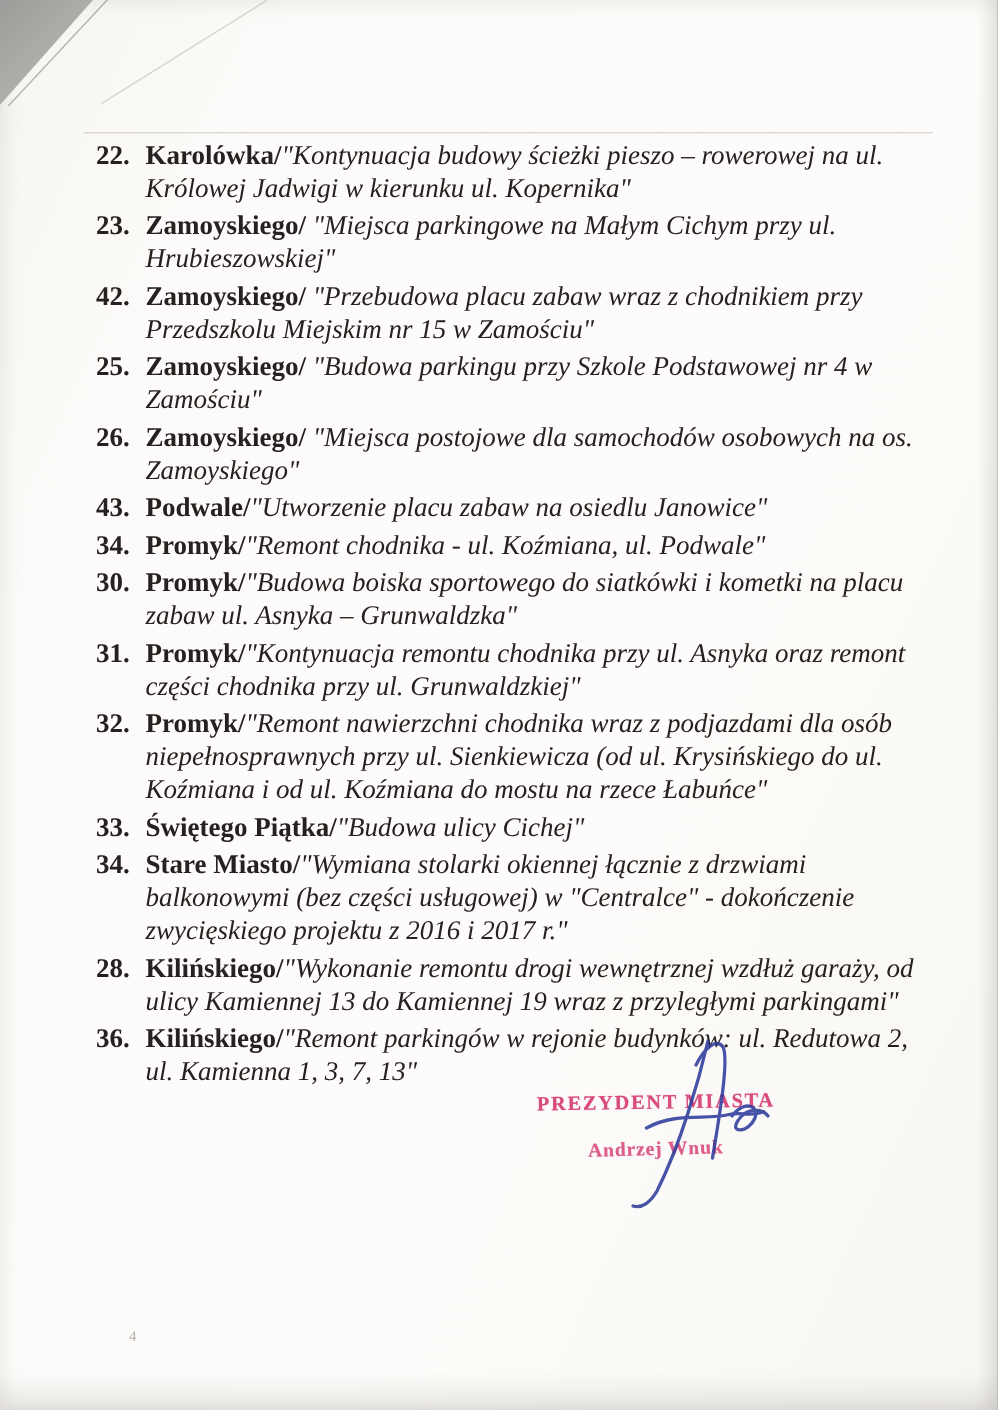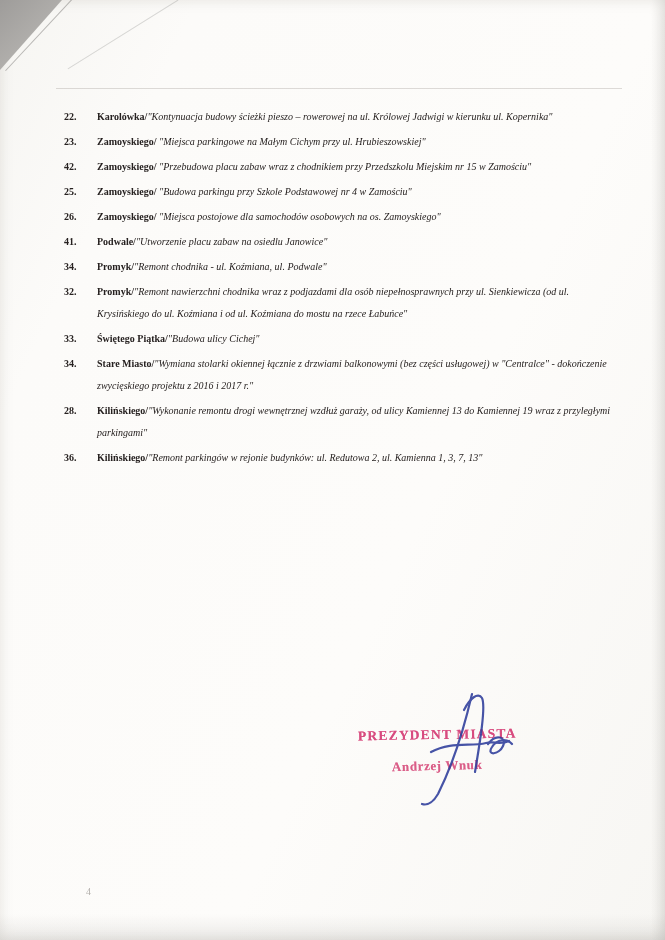--- a/index.html
+++ b/index.html
@@ -37,21 +37,21 @@
     position:absolute;bottom:0;left:0;width:100%;height:26px;
     background:linear-gradient(to bottom,rgba(0,0,0,0),rgba(110,106,100,.12));
   }
   .edge-shade-right{
     position:absolute;top:0;right:0;width:14px;height:100%;
     background:linear-gradient(to left,rgba(110,106,100,.10),rgba(0,0,0,0));
   }
 
   .list{
     position:absolute;top:92px;left:64px;right:44px;
-    font-size:10px;line-height:22px;margin-top:14px;
+    font-size:18px;line-height:22px;
   }
   .row{display:flex;margin-bottom:3px;}
   .num{flex:0 0 33px;font-weight:bold;}
   .content{flex:1;}
   .district{font-weight:bold;font-style:normal;}
   .desc{font-style:italic;}
 
   .sig-area{position:absolute;left:336px;top:680px;width:220px;height:150px;}
   .stamp-title{
     position:absolute;left:22px;top:47px;
@@ -105,30 +105,38 @@
       <span class="content"><b class="district">Zamoyskiego/</b><i class="desc"> "Budowa parkingu przy Szkole Podstawowej nr 4 w Zamościu"</i></span>
     </div>
 
     <div class="row">
       <span class="num">26.</span>
       <span class="content"><b class="district">Zamoyskiego/</b><i class="desc"> "Miejsca postojowe dla samochodów osobowych na os. Zamoyskiego"</i></span>
     </div>
 
 
     <div class="row">
-      <span class="num">41.</span>
+      <span class="num">43.</span>
       <span class="content"><b class="district">Podwale/</b><i class="desc">"Utworzenie placu zabaw na osiedlu Janowice"</i></span>
     </div>
 
     <div class="row">
       <span class="num">34.</span>
       <span class="content"><b class="district">Promyk/</b><i class="desc">"Remont chodnika - ul. Koźmiana, ul. Podwale"</i></span>
     </div>
 
+    <div class="row">
+      <span class="num">30.</span>
+      <span class="content"><b class="district">Promyk/</b><i class="desc">"Budowa boiska sportowego do siatkówki i kometki na placu zabaw ul. Asnyka – Grunwaldzka"</i></span>
+    </div>
 
+    <div class="row">
+      <span class="num">31.</span>
+      <span class="content"><b class="district">Promyk/</b><i class="desc">"Kontynuacja remontu chodnika przy ul. Asnyka oraz remont części chodnika przy ul. Grunwaldzkiej"</i></span>
+    </div>
 
     <div class="row">
       <span class="num">32.</span>
       <span class="content"><b class="district">Promyk/</b><i class="desc">"Remont nawierzchni chodnika wraz z podjazdami dla osób niepełnosprawnych przy ul. Sienkiewicza (od ul. Krysińskiego do ul. Koźmiana i od ul. Koźmiana do mostu na rzece Łabuńce"</i></span>
     </div>
 
     <div class="row">
       <span class="num">33.</span>
       <span class="content"><b class="district">Świętego Piątka/</b><i class="desc">"Budowa ulicy Cichej"</i></span>
     </div>

